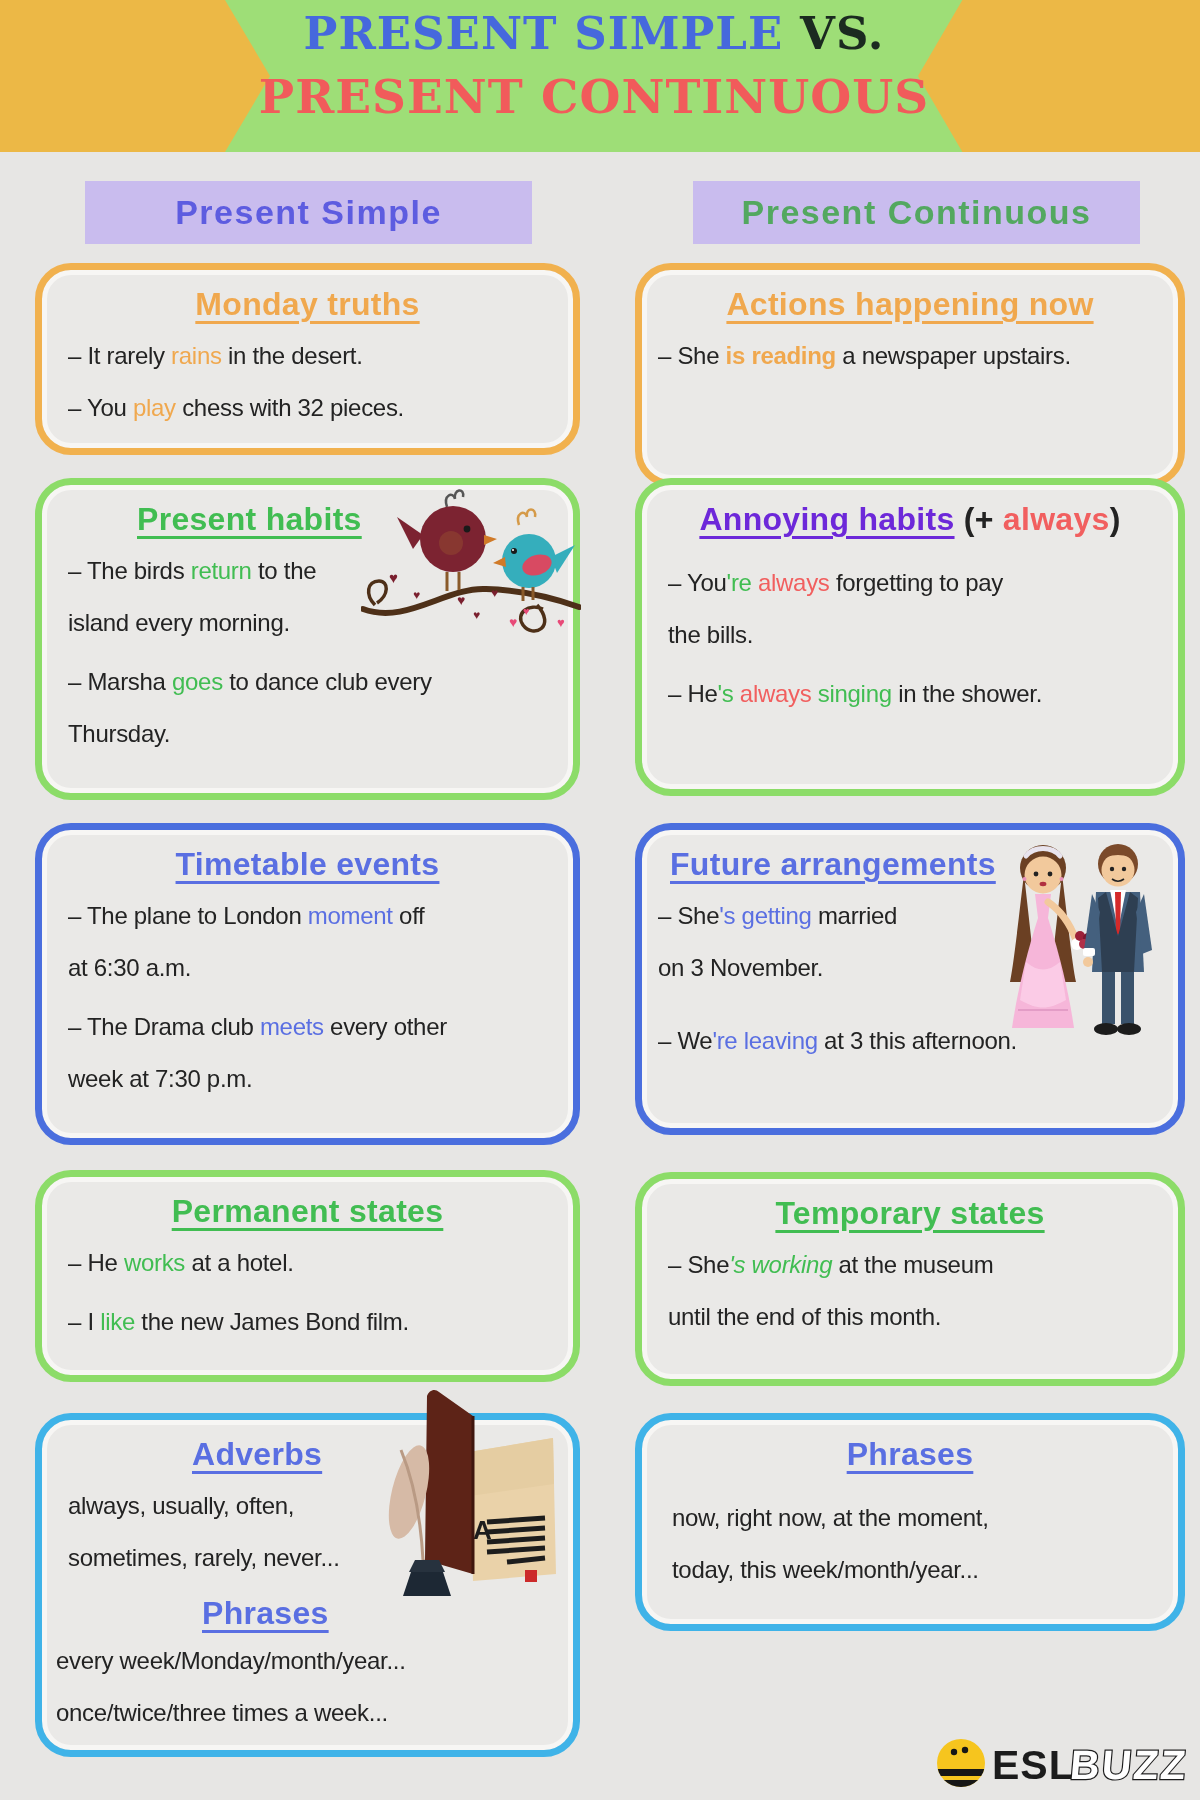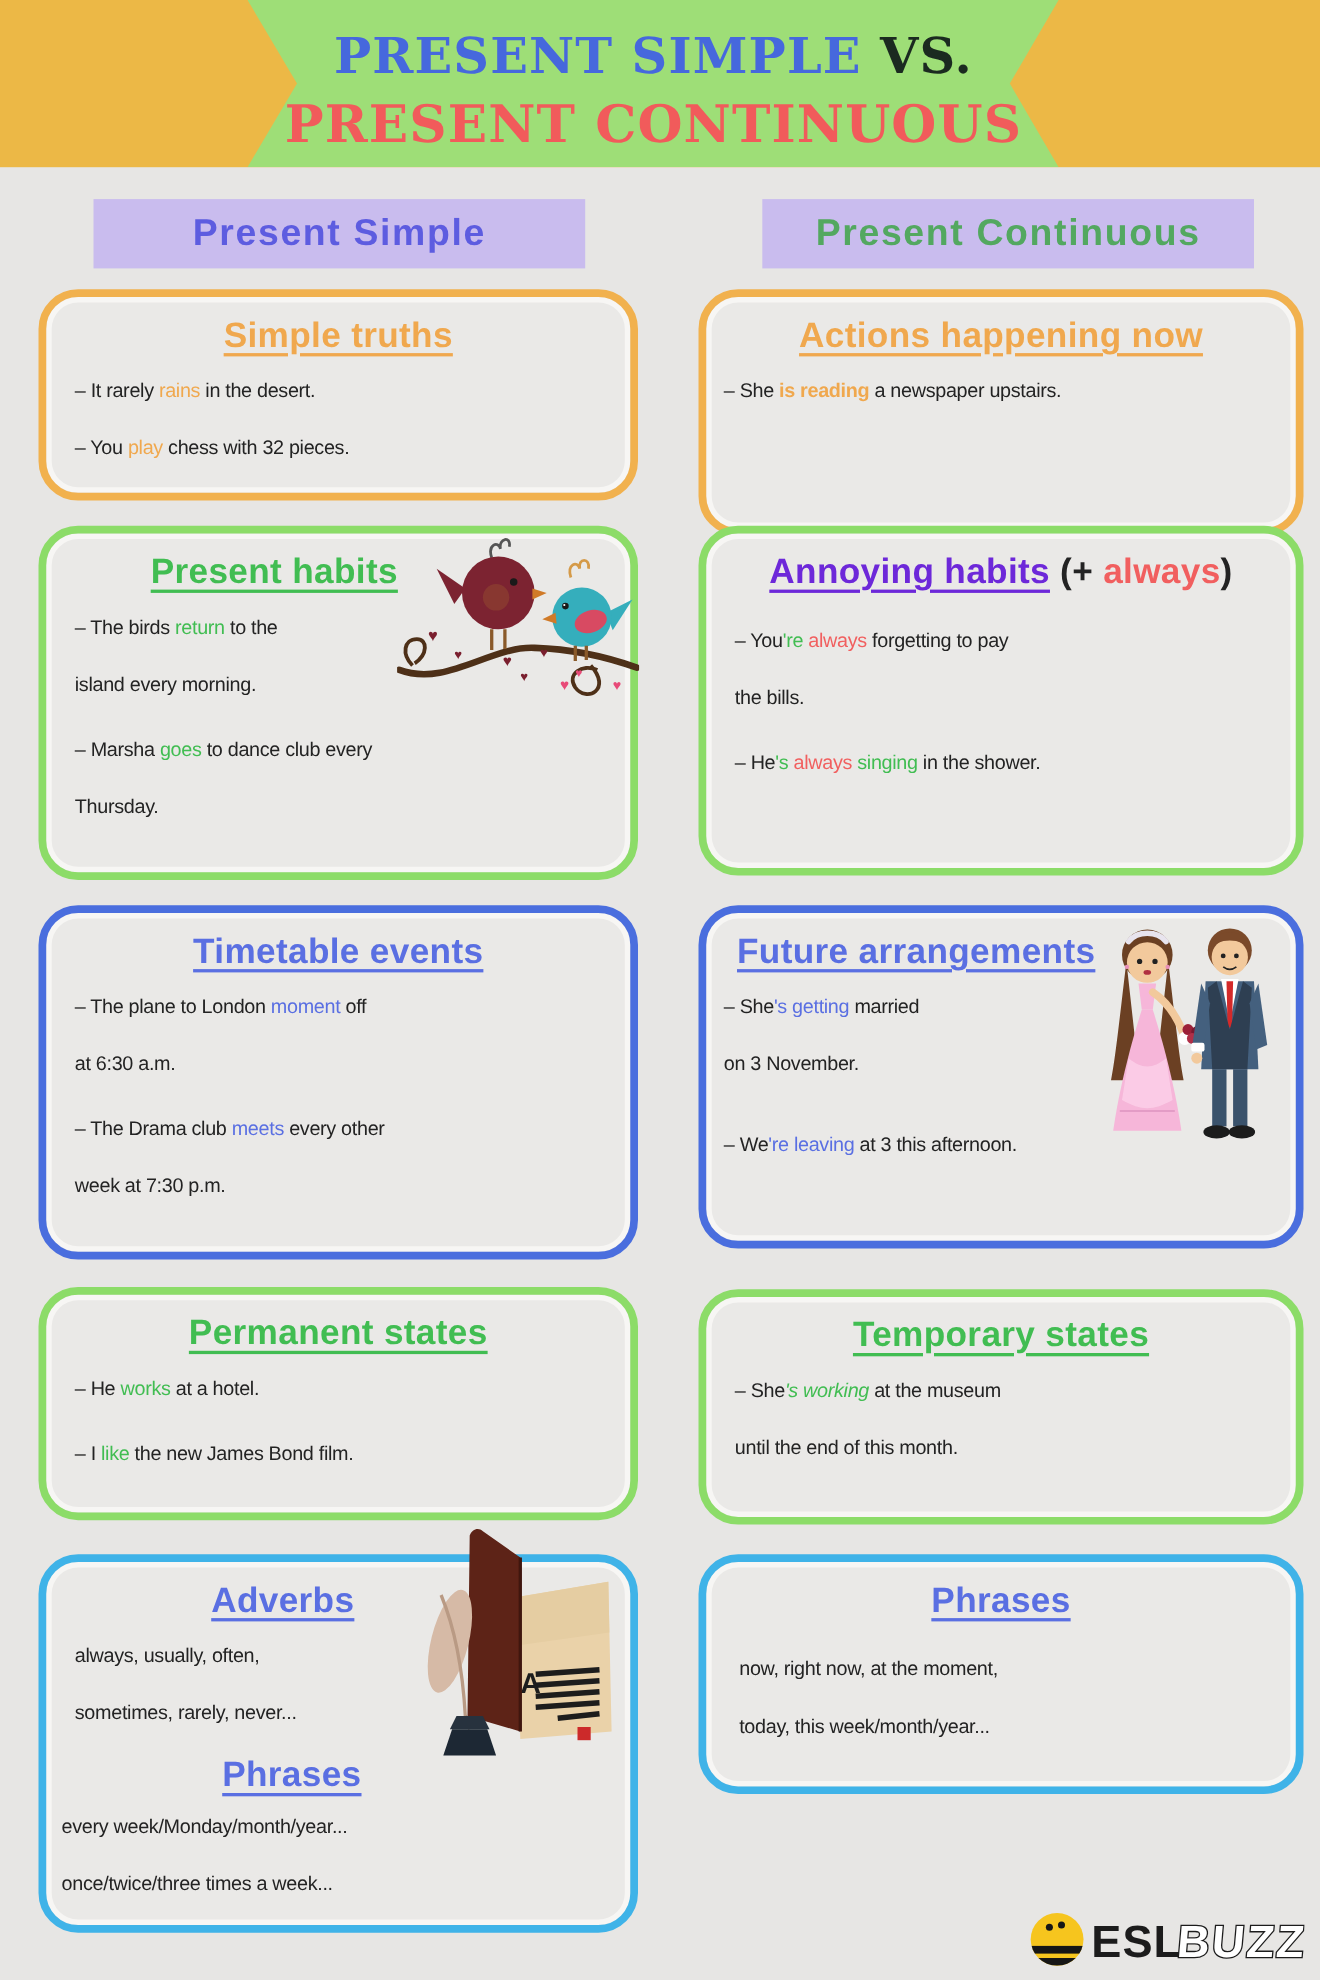--- a/index.html
+++ b/index.html
@@ -6,41 +6,41 @@
   body{
     width:1200px;height:1800px;position:relative;overflow:hidden;
     background:#e7e6e4;
     font-family:"Liberation Sans","DejaVu Sans",sans-serif;
     color:#232323;
   }
   
   .banner{position:absolute;left:0;top:0;width:1200px;height:152px;background:#ecb846;}
   .ribbon{position:absolute;left:0;top:0;width:1200px;height:152px;background:#9ede77;
     clip-path:polygon(18.75% 0,80.2% 0,76.5% 50%,80.2% 100%,18.75% 100%,22.5% 50%);}
-  .banner-titles{position:absolute;left:228px;top:21px;width:732px;text-align:center;}
+  .banner-titles{position:absolute;left:228px;top:4px;width:732px;text-align:center;}
   .t1,.t2{font-family:"DejaVu Serif","Liberation Serif",serif;font-weight:700;white-space:nowrap;}
   .t1{font-size:45px;line-height:60px;letter-spacing:1px;}
   .t2{font-size:47px;line-height:62px;letter-spacing:1px;margin-top:2px;}
   
   .col-h{position:absolute;top:181px;height:63px;background:#c9bcee;
     display:flex;align-items:center;justify-content:center;
     font-size:34px;font-weight:700;letter-spacing:1.5px;}
   .col-h.left{left:85px;width:447px;}
   .col-h.right{left:693px;width:447px;}
   
   .box{position:absolute;box-sizing:border-box;background:#eae9e7;
     border:7px solid #999;border-radius:36px;
     box-shadow:inset 0 0 0 5px #f7f6f4;}
   .b-orange{border-color:#f1b14e;}
   .b-green{border-color:#8cdc68;}
   .b-blue{border-color:#4a6ede;}
   .b-sky{border-color:#3fb3e8;}
   .box-title{margin:16px 28px 18px;text-align:center;
     font-size:32px;font-weight:700;letter-spacing:.3px;white-space:nowrap;}
-  .line{margin:0 0 23px 26px;font-size:18px;letter-spacing:-.3px;
+  .line{margin:0 0 23px 26px;font-size:24px;letter-spacing:-.3px;
     line-height:29px;white-space:nowrap;}
   .mt{margin-top:30px;}
   .u{text-decoration:underline;text-decoration-thickness:3px;text-underline-offset:6px;}
   
   .illu{position:absolute;pointer-events:none;}
   .illu.birds{right:-8px;top:-8px;}
   .illu.couple{right:10px;top:2px;}
   .illu.book{right:16px;top:-46px;}
   
   .logo{position:absolute;right:14px;top:1734px;}
@@ -57,21 +57,21 @@
 </header>
 
 <div class="col-h left">
   <span><span style="color: rgb(93, 92, 224);">Present Simple</span></span>
 </div>
 <div class="col-h right">
   <span><span style="color: rgb(83, 168, 96);">Present Continuous</span></span>
 </div>
 
 <section class="box b-orange" style="left:35px;top:263px;width:545px;height:192px">
-  <h3 class="box-title"><span class="u" style="color: rgb(240, 168, 78);">Simple truths</span></h3>
+  <h3 class="box-title"><span class="u" style="color: rgb(240, 168, 78);">Monday truths</span></h3>
   <p class="line"><span style="color: rgb(35, 35, 35);">– It rarely </span><span style="color: rgb(240, 168, 78);">rains</span><span style="color: rgb(35, 35, 35);"> in the desert.</span></p>
   <p class="line"><span style="color: rgb(35, 35, 35);">– You </span><span style="color: rgb(240, 168, 78);">play</span><span style="color: rgb(35, 35, 35);"> chess with 32 pieces.</span></p>
 </section>
 
 <section class="box b-orange" style="left:635px;top:263px;width:550px;height:224px">
   <h3 class="box-title"><span class="u" style="color: rgb(240, 168, 78);">Actions happening now</span></h3>
   <p class="line" style="margin-left:16px"><span style="color: rgb(35, 35, 35);">– She </span><span style="color: rgb(240, 168, 78); font-weight: bold;">is reading</span><span style="color: rgb(35, 35, 35);"> a newspaper upstairs.</span></p>
 </section>
 
 <section class="box b-green" style="left:35px;top:478px;width:545px;height:322px">

